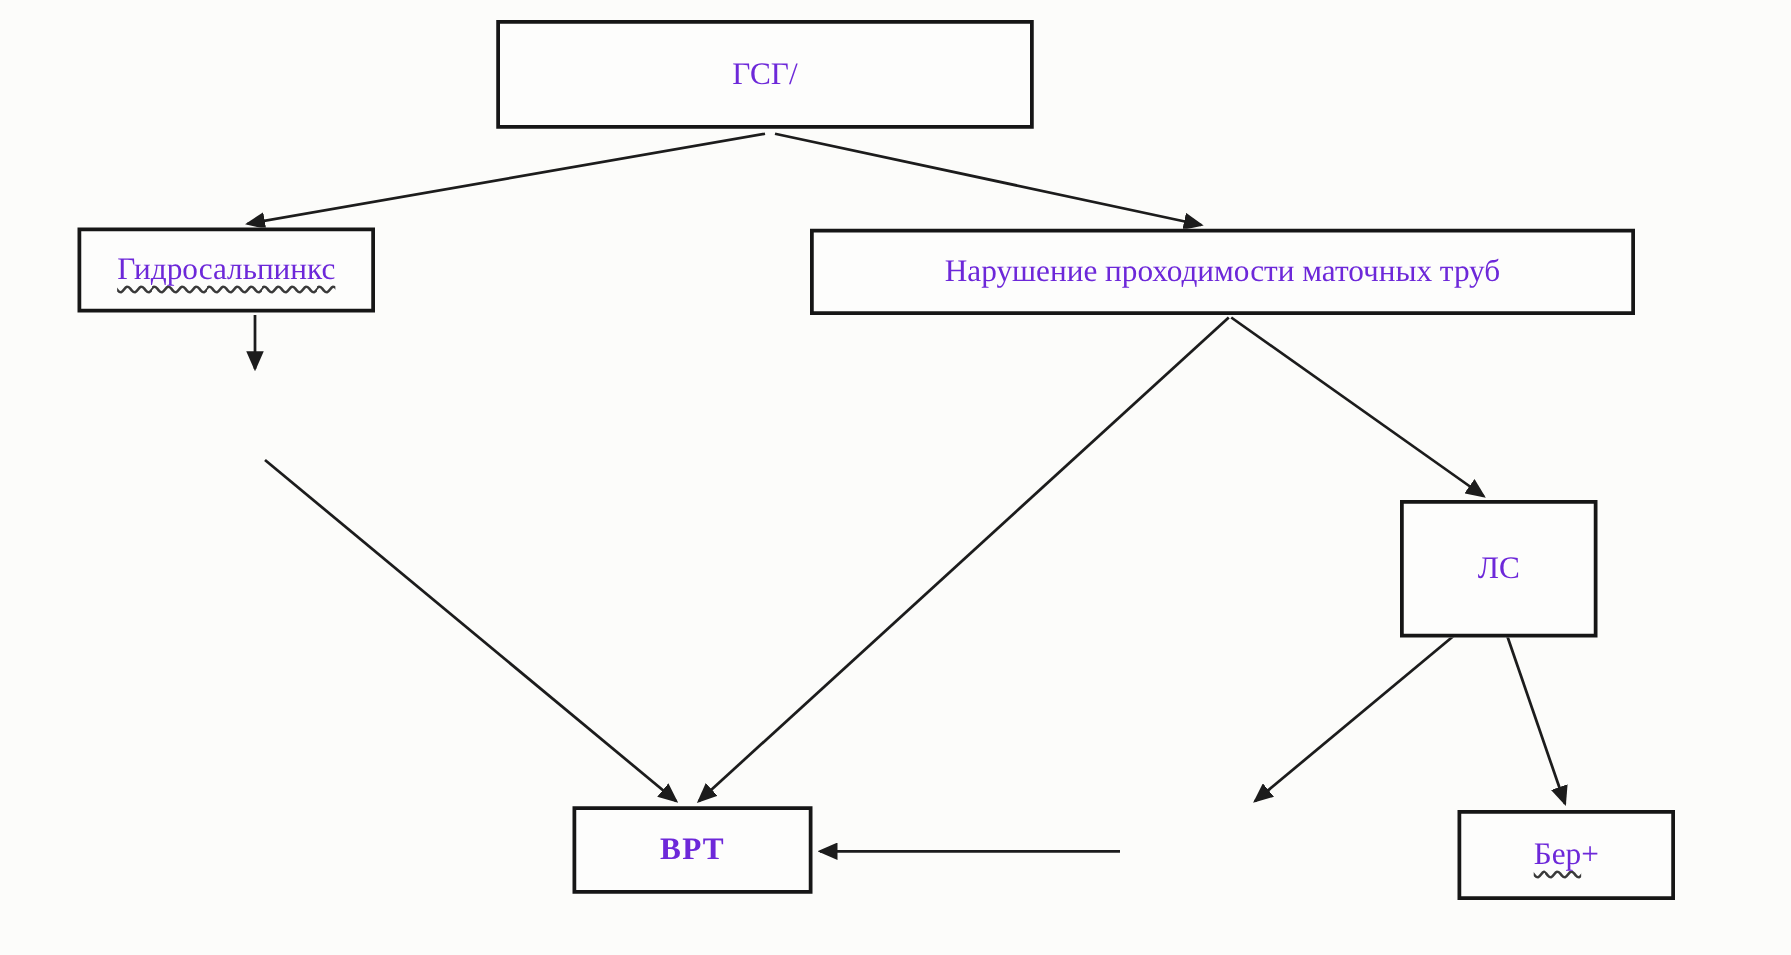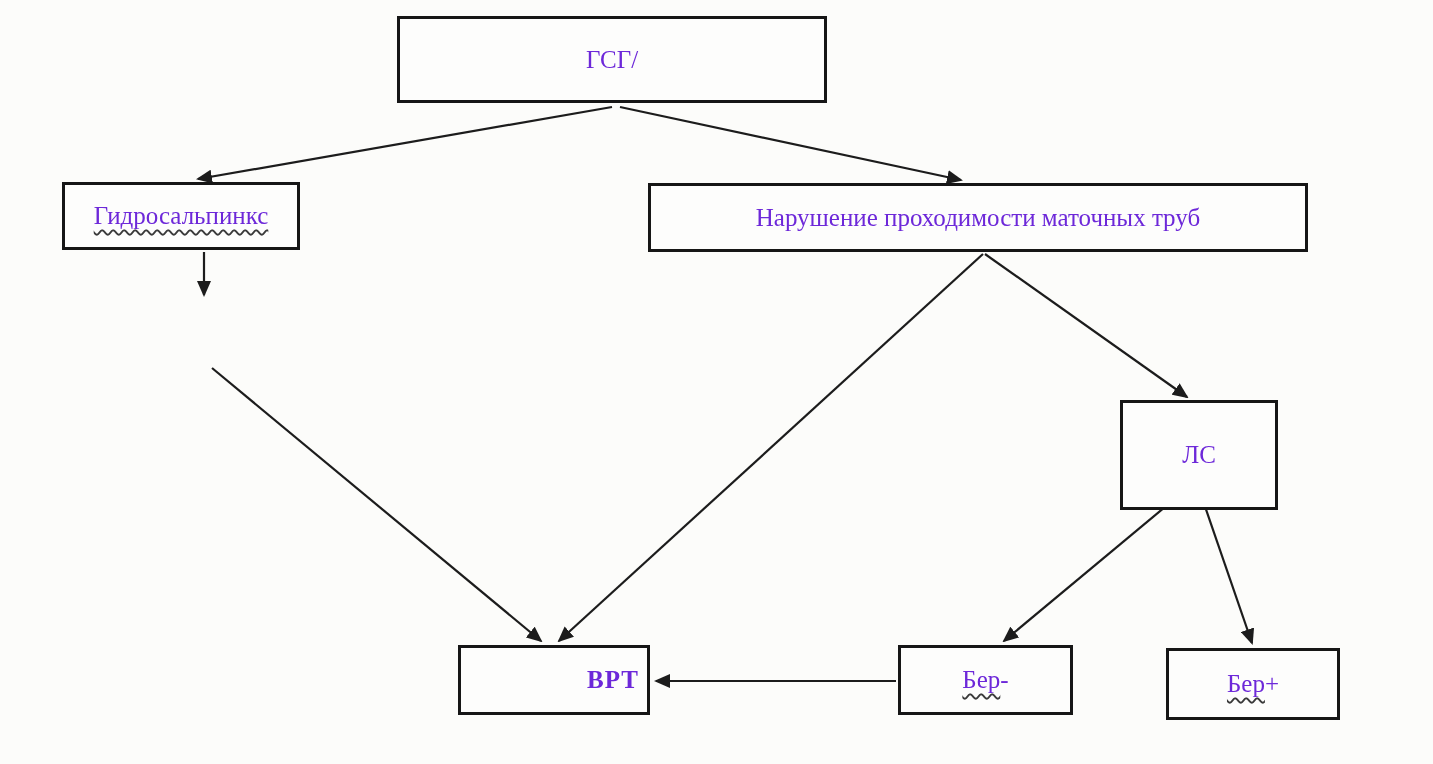--- a/index.html
+++ b/index.html
@@ -42,21 +42,21 @@
     text-decoration-color: #3a3a3a;
     text-decoration-thickness: 1.5px;
     text-underline-offset: 5px;
   }
   
   #node-hsg              { left: 397px; top: 16px;  width: 430px; height: 87px; }
   #node-hydrosalpinx     { left: 62px;  top: 182px; width: 238px; height: 68px; }
   #node-ls-tubectomy     { left: 62px;  top: 298px; width: 279px; height: 67px; }
   #node-tubal-obstruction{ left: 648px; top: 183px; width: 660px; height: 69px; }
   #node-ls               { left: 1087px;top: 400px; width: 158px; height: 110px; margin-left: 33px; }
-  #node-vrt              { left: 458px; top: 645px; width: 192px; height: 70px; font-weight: bold; letter-spacing: 1px; align-items: flex-end; }
+  #node-vrt              { left: 458px; top: 645px; width: 192px; height: 70px; font-weight: bold; letter-spacing: 1px; }
   #node-ber-minus        { left: 898px; top: 645px; width: 175px; height: 70px; }
   #node-ber-plus         { left: 1166px;top: 648px; width: 174px; height: 72px; }
 </style>
 </head>
 <body>
 
 <div class="page">
 
   <svg class="arrow-layer" viewBox="0 0 1433 764" xmlns="http://www.w3.org/2000/svg">
     <defs>
@@ -91,21 +91,18 @@
   </div>
 
   <div class="node" id="node-ls">
     <span>ЛС</span>
   </div>
 
   <div class="node" id="node-vrt">
     <span>ВРТ</span>
   </div>
 
-  <div class="node" id="node-ber-minus">
-    <span><span class="wavy">Бер</span><span>-</span></span>
-  </div>
 
   <div class="node" id="node-ber-plus">
     <span><span class="wavy">Бер</span><span>+</span></span>
   </div>
 
 </div>
 
 </body></html>

